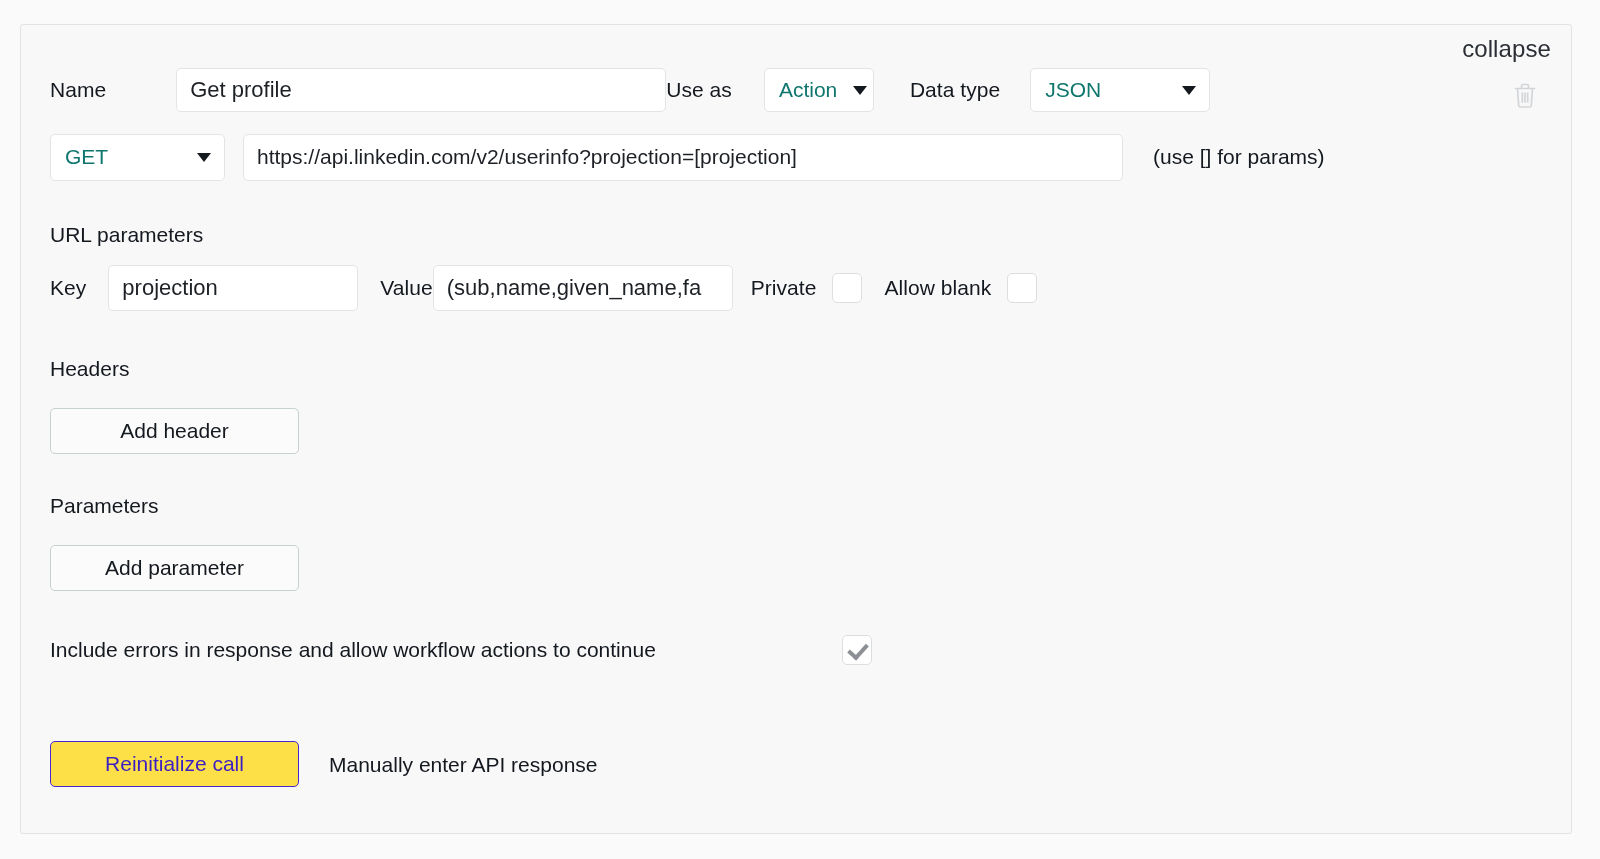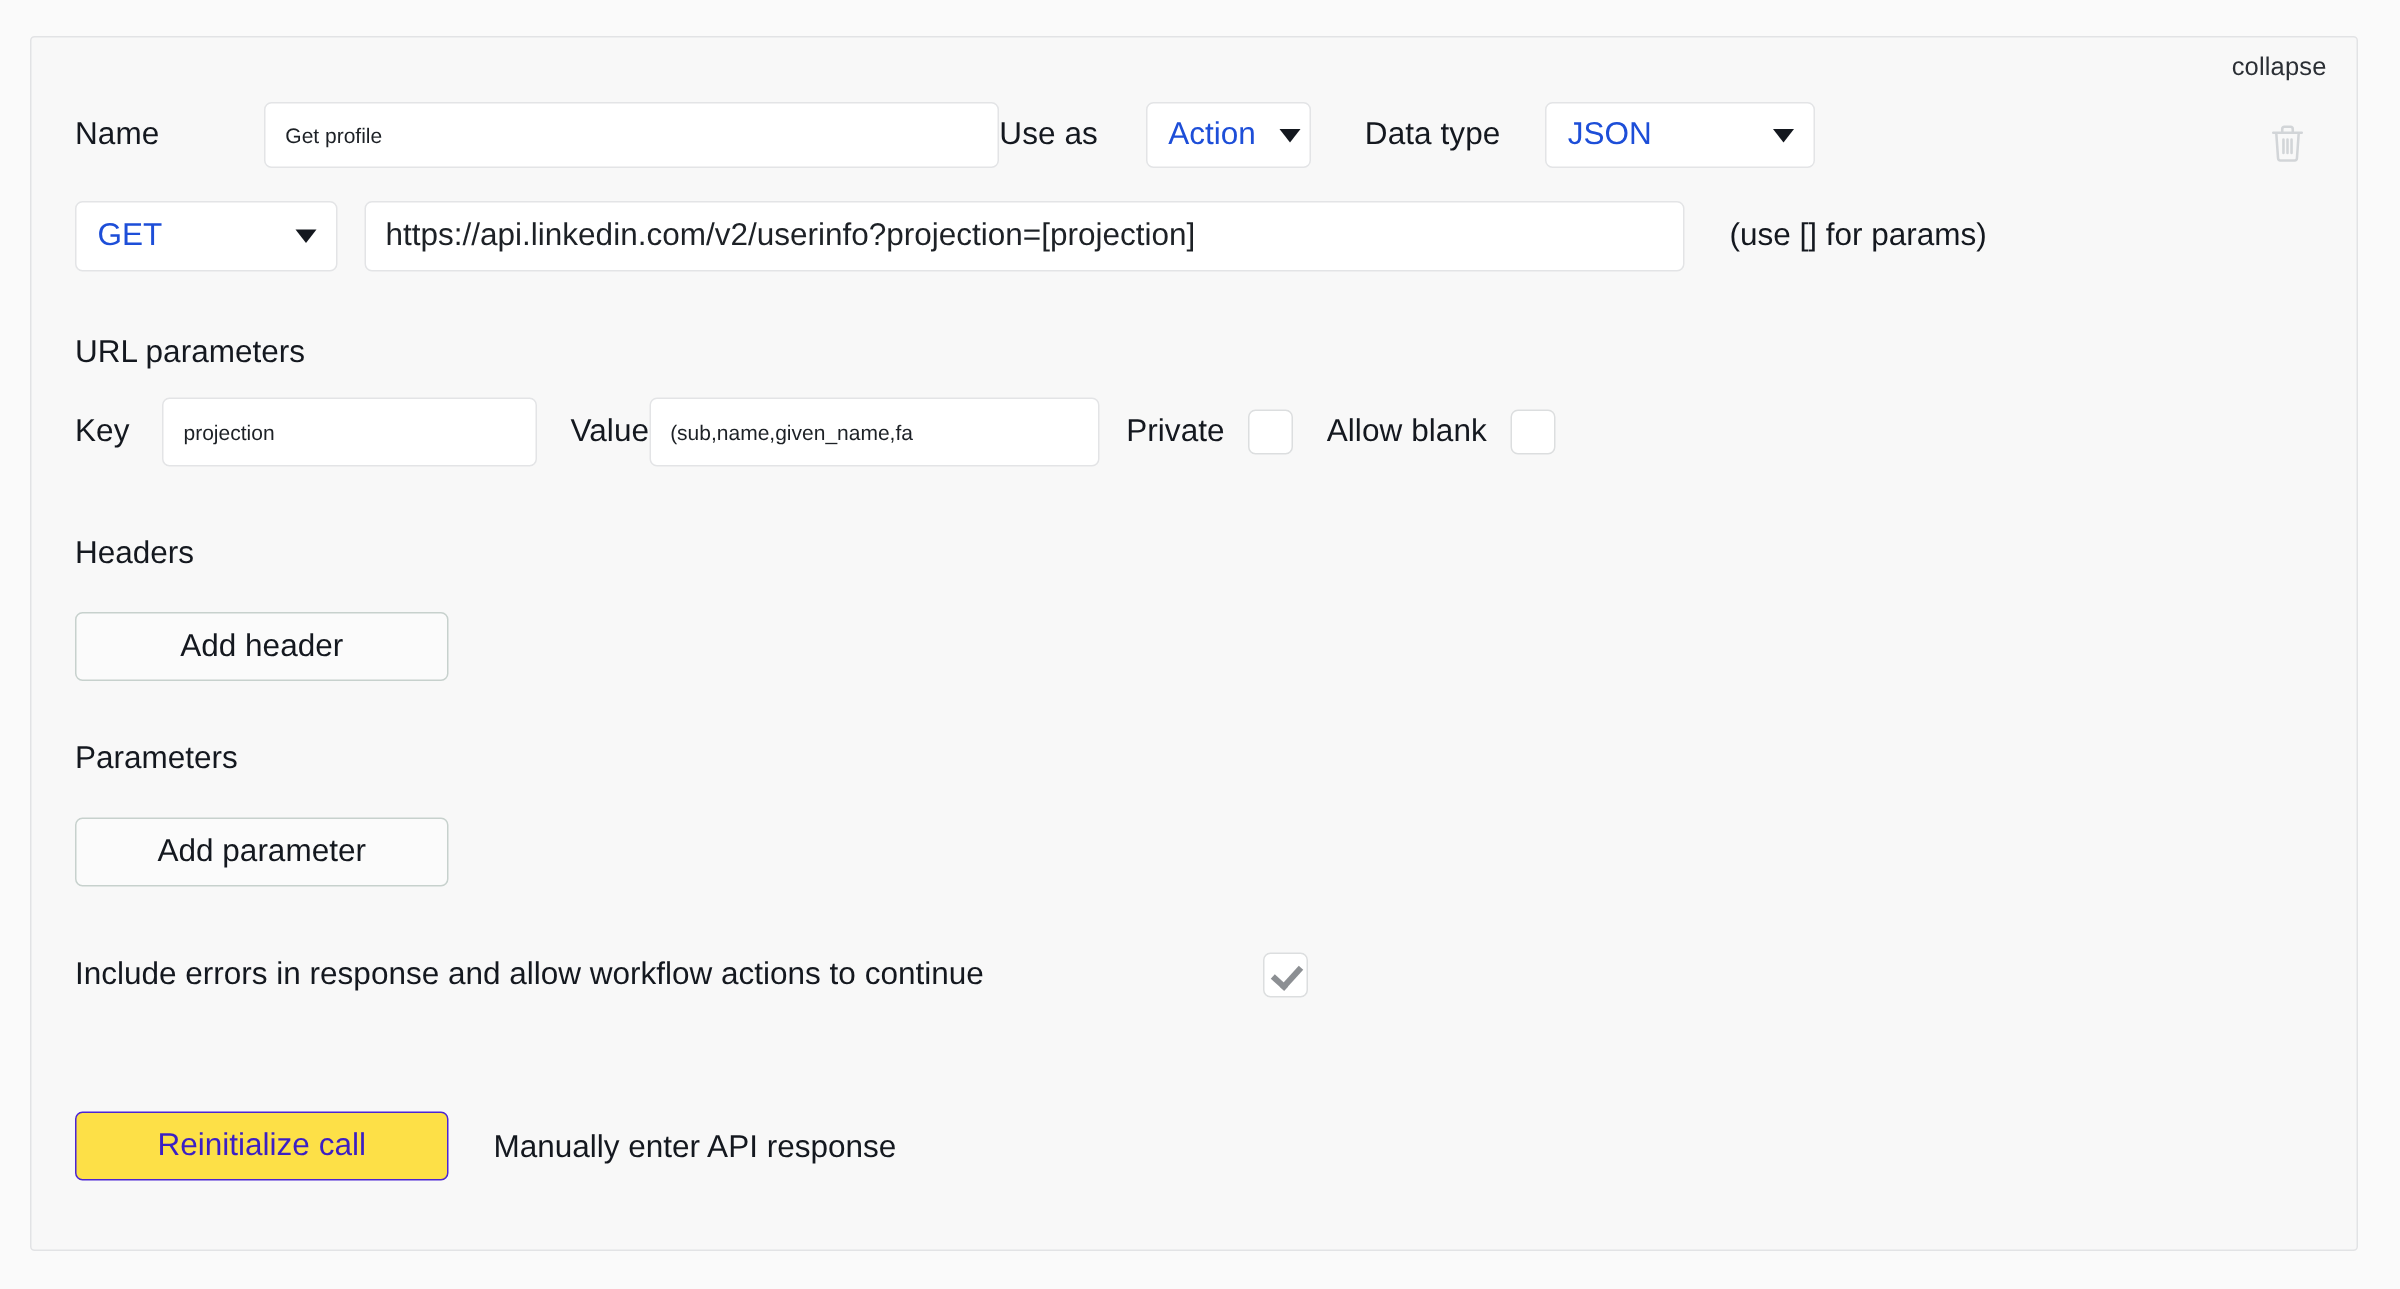--- a/index.html
+++ b/index.html
@@ -24,21 +24,21 @@
     background: #f8f8f8;
     border: 1px solid #e2e3e5;
     border-radius: 3px;
     box-sizing: border-box;
   }
 
   .collapse-link {
     position: absolute;
     right: 20px;
     top: 10px;
-    font-size: 17px;
+    font-size: 24px;
     color: #2b2f35;
     cursor: pointer;
     letter-spacing: 0.1px;
   }
 
   .trash-icon {
     position: absolute;
     right: 33px;
     top: 57px;
     width: 26px;
@@ -60,21 +60,21 @@
     color: #14181f;
     white-space: nowrap;
     letter-spacing: 0.05px;
   }
   .txt-input {
     background: #ffffff;
     border: 1px solid #e3e4e6;
     border-radius: 5px;
     height: 44px;
     box-sizing: border-box;
-    font-size: 14px;
+    font-size: 22px;
     color: #1d2126;
     padding: 0 13px;
     font-family: "Liberation Sans", sans-serif;
     outline: none;
     display: flex;
     align-items: center;
     overflow: hidden;
     white-space: nowrap;
   }
   #name-input { width: 490px; margin-left: 70px; }
@@ -83,21 +83,21 @@
     background: #ffffff;
     border: 1px solid #e3e4e6;
     border-radius: 5px;
     height: 44px;
     box-sizing: border-box;
     display: flex;
     align-items: center;
     justify-content: space-between;
     padding: 0 13px 0 14px;
     font-size: 21px;
-    color: #1d4ed8;
+    color: #0f766e;
     cursor: pointer;
     gap: 16px;
   }
   .caret {
     width: 0; height: 0;
     border-left: 7px solid transparent;
     border-right: 7px solid transparent;
     border-top: 9px solid #14181f;
     flex: none;
   }

